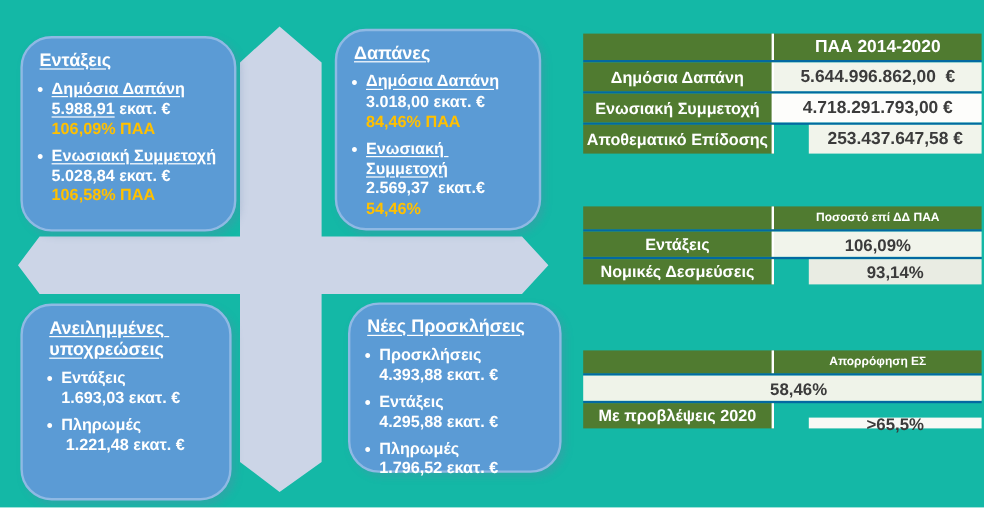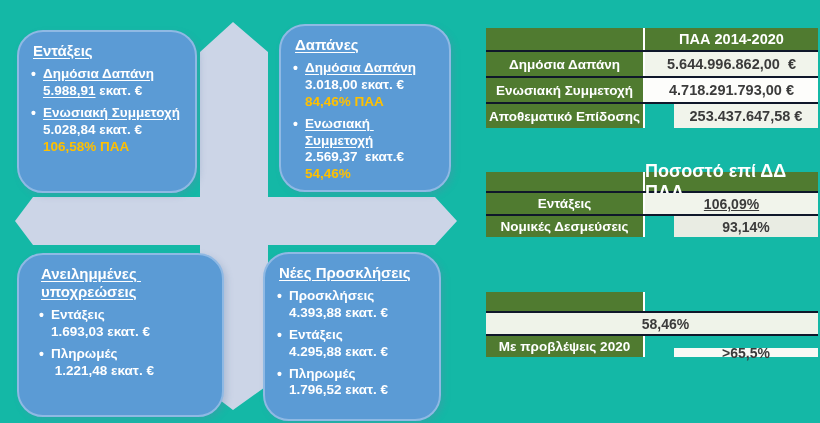--- a/index.html
+++ b/index.html
@@ -23,40 +23,40 @@
   }
   .item{display:flex;margin:0 0 5px 0;}
   .bullet{flex:0 0 12px;font-size:14px;line-height:1.25;}
   .item-lines{flex:1;font-size:13.5px;line-height:1.25;}
   .line{white-space:pre-wrap;}
   .u{text-decoration:underline;text-underline-offset:2px;}
   .accent{color:#FFC000;}
 
   
   .gtable{position:absolute;width:332px;box-sizing:border-box;font-weight:700;}
-  .trow{display:flex;align-items:stretch;border-bottom:2px solid #0f172a;}
+  .trow{display:flex;align-items:stretch;border-bottom:2px solid #0369a1;}
   .trow:last-child{border-bottom:none;gap:29px;}
   .tcell{display:flex;align-items:center;justify-content:center;box-sizing:border-box;}
   .tcell.label{
     width:159px;background:#507B30;color:#ffffff;border-right:2px solid #ffffff;
     font-size:13.5px;
   }
   .tcell.value{flex:1;background:#ffffff;color:#3B3B3B;font-size:14px;white-space:pre-wrap;}
-  .tcell.header{background:#507B30;color:#ffffff;font-size:18px;}
+  .tcell.header{background:#507B30;color:#ffffff;font-size:10px;}
 
   .t1 .trow{height:24px;}
   .t1 .trow.head{height:22px;}
   .t1 .tcell.value{font-size:14.5px;}
   .t1 .trow:nth-child(2) .tcell.value{background:#F1F4EB;}
   .t1 .trow:nth-child(3) .tcell.value{background:#FDFDFB;}
   .t1 .trow:nth-child(4) .tcell.value{background:#F1F4EB;}
 
   .t2 .trow,.t3 .trow{height:21px;}
   .t2 .trow.head,.t3 .trow.head{height:19px;}
-  .t2 .trow:nth-child(2) .tcell.value{background:#F1F4EB;text-decoration:underline;}
+  .t2 .trow:nth-child(2) .tcell.value{background:#F1F4EB;}
   .t2 .trow:nth-child(3) .tcell.value{background:#E9ECE3;}
   .t3 .trow:nth-child(2) .tcell.value{background:#EFF3E9;}
   .t3 .trow:nth-child(3) .tcell.value{background:#F8F9F5;}
   .pos{color:#00B050;padding-left:27px;}
   .neg{color:#FF0000;margin-top:12px;}
 </style>
 </head>
 <body>
 
 <div class="canvas">
@@ -65,20 +65,21 @@
     <polygon points="233,22 268,52 268,197 435,197 457,221 435,245 268,245 268,385 233,410 200,385 200,245 33,245 15,221 33,197 200,197 200,52" fill="#CCD5E7"></polygon>
   </svg>
 
   <div class="bluebox" style="left:17px;top:30px;width:180px;height:163px;">
     <div class="box-title">Εντάξεις</div>
     <div class="item">
       <span class="bullet">•</span>
       <div class="item-lines">
         <div class="line u">Δημόσια Δαπάνη</div>
         <div class="line"><span class="u">5.988,91</span> <span>εκατ. €</span></div>
+        <div class="line accent">106,09% ΠΑΑ</div>
       </div>
     </div>
     <div class="item">
       <span class="bullet">•</span>
       <div class="item-lines">
         <div class="line u">Ενωσιακή Συμμετοχή</div>
         <div class="line">5.028,84 εκατ. €</div>
         <div class="line accent">106,58% ΠΑΑ</div>
       </div>
     </div>
@@ -97,39 +98,39 @@
     <div class="item">
       <span class="bullet">•</span>
       <div class="item-lines">
         <div class="line u">Ενωσιακή Συμμετοχή</div>
         <div class="line">2.569,37  εκατ.€</div>
         <div class="line accent">54,46%</div>
       </div>
     </div>
   </div>
 
-  <div class="bluebox" style="left:17px;top:253px;width:207px;height:164px;padding-left:20px;">
+  <div class="bluebox" style="left:17px;top:253px;width:176px;height:164px;padding-left:20px;">
     <div class="box-title">Ανειλημμένες υποχρεώσεις</div>
     <div class="item">
       <span class="bullet">•</span>
       <div class="item-lines">
         <div class="line">Εντάξεις</div>
         <div class="line">1.693,03 εκατ. €</div>
       </div>
     </div>
     <div class="item">
       <span class="bullet">•</span>
       <div class="item-lines">
         <div class="line">Πληρωμές</div>
         <div class="line"> 1.221,48 εκατ. €</div>
       </div>
     </div>
   </div>
 
-  <div class="bluebox" style="left:263px;top:252px;width:178px;height:169px;">
+  <div class="bluebox" style="left:290px;top:252px;width:178px;height:142px;">
     <div class="box-title">Νέες Προσκλήσεις</div>
     <div class="item">
       <span class="bullet">•</span>
       <div class="item-lines">
         <div class="line">Προσκλήσεις</div>
         <div class="line">4.393,88 εκατ. €</div>
       </div>
     </div>
     <div class="item">
       <span class="bullet">•</span>
@@ -177,20 +178,21 @@
     </div>
     <div class="trow">
       <div class="tcell label">Νομικές Δεσμεύσεις</div>
       <div class="tcell value">93,14%</div>
     </div>
   </div>
 
   <div class="gtable t3" style="left:486px;top:292px;">
     <div class="trow head">
       <div class="tcell label"></div>
+      <div class="tcell value header">Απορρόφηση ΕΣ</div>
     </div>
     <div class="trow">
       <div class="tcell value pos">58,46%</div>
     </div>
     <div class="trow">
       <div class="tcell label">Με προβλέψεις 2020</div>
       <div class="tcell value neg">&gt;65,5%</div>
     </div>
   </div>
 

